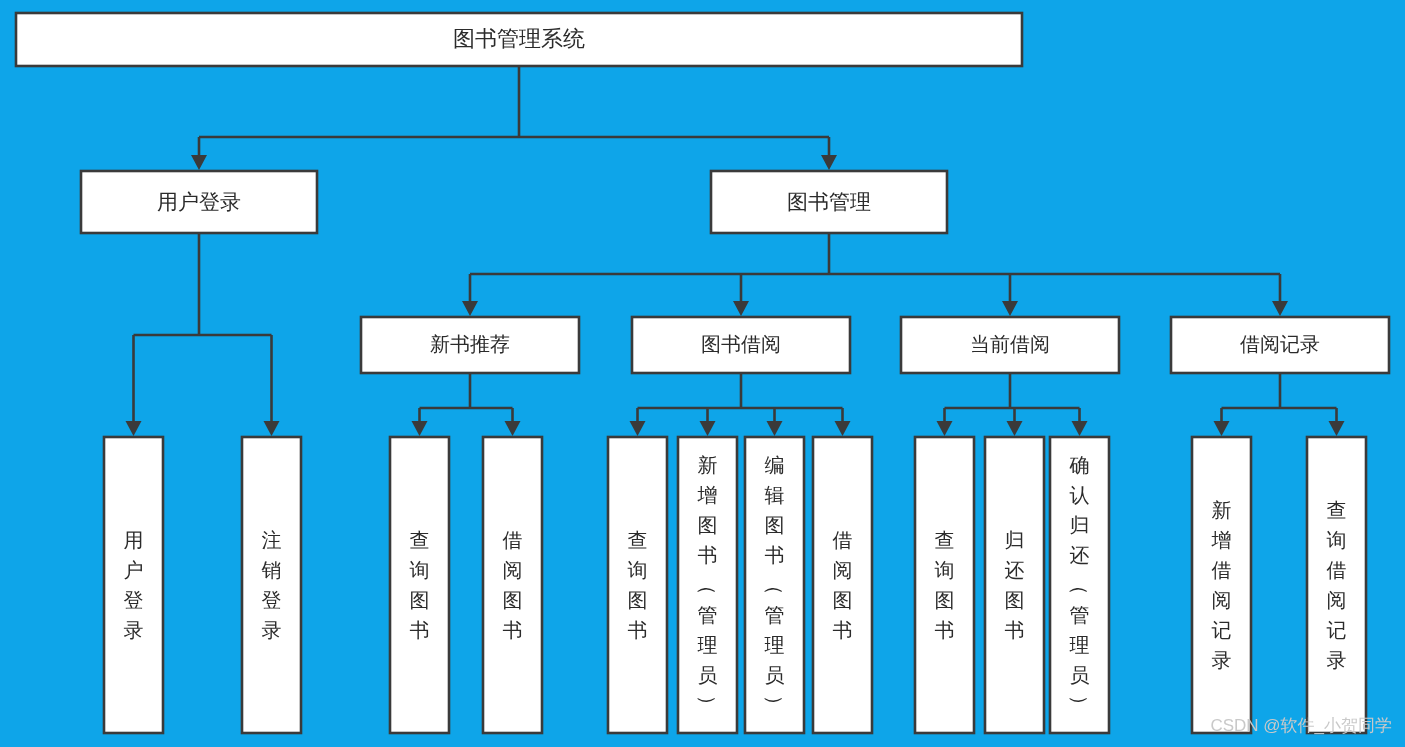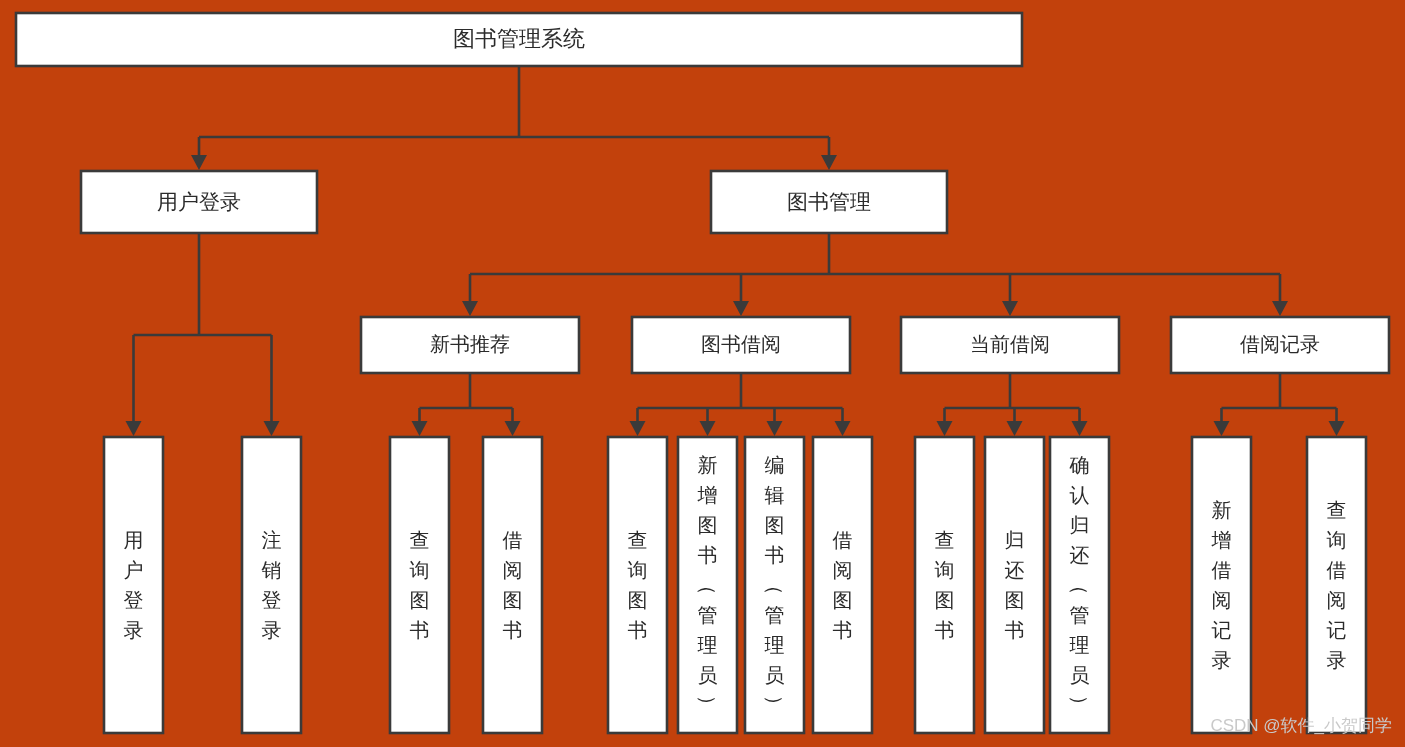--- a/index.html
+++ b/index.html
@@ -7,21 +7,21 @@
     padding: 0;
     background: #ffffff;
   }
   body {
     font-family: "Liberation Sans", "DejaVu Sans", sans-serif;
   }
   #diagram-root {
     position: relative;
     width: 1405px;
     height: 747px;
-    background: #c2410c;
+    background: #0ea5e9;
     overflow: hidden;
   }
   svg#flowchart {
     position: absolute;
     top: 0;
     left: 0;
     width: 1405px;
     height: 747px;
     display: block;
   }

